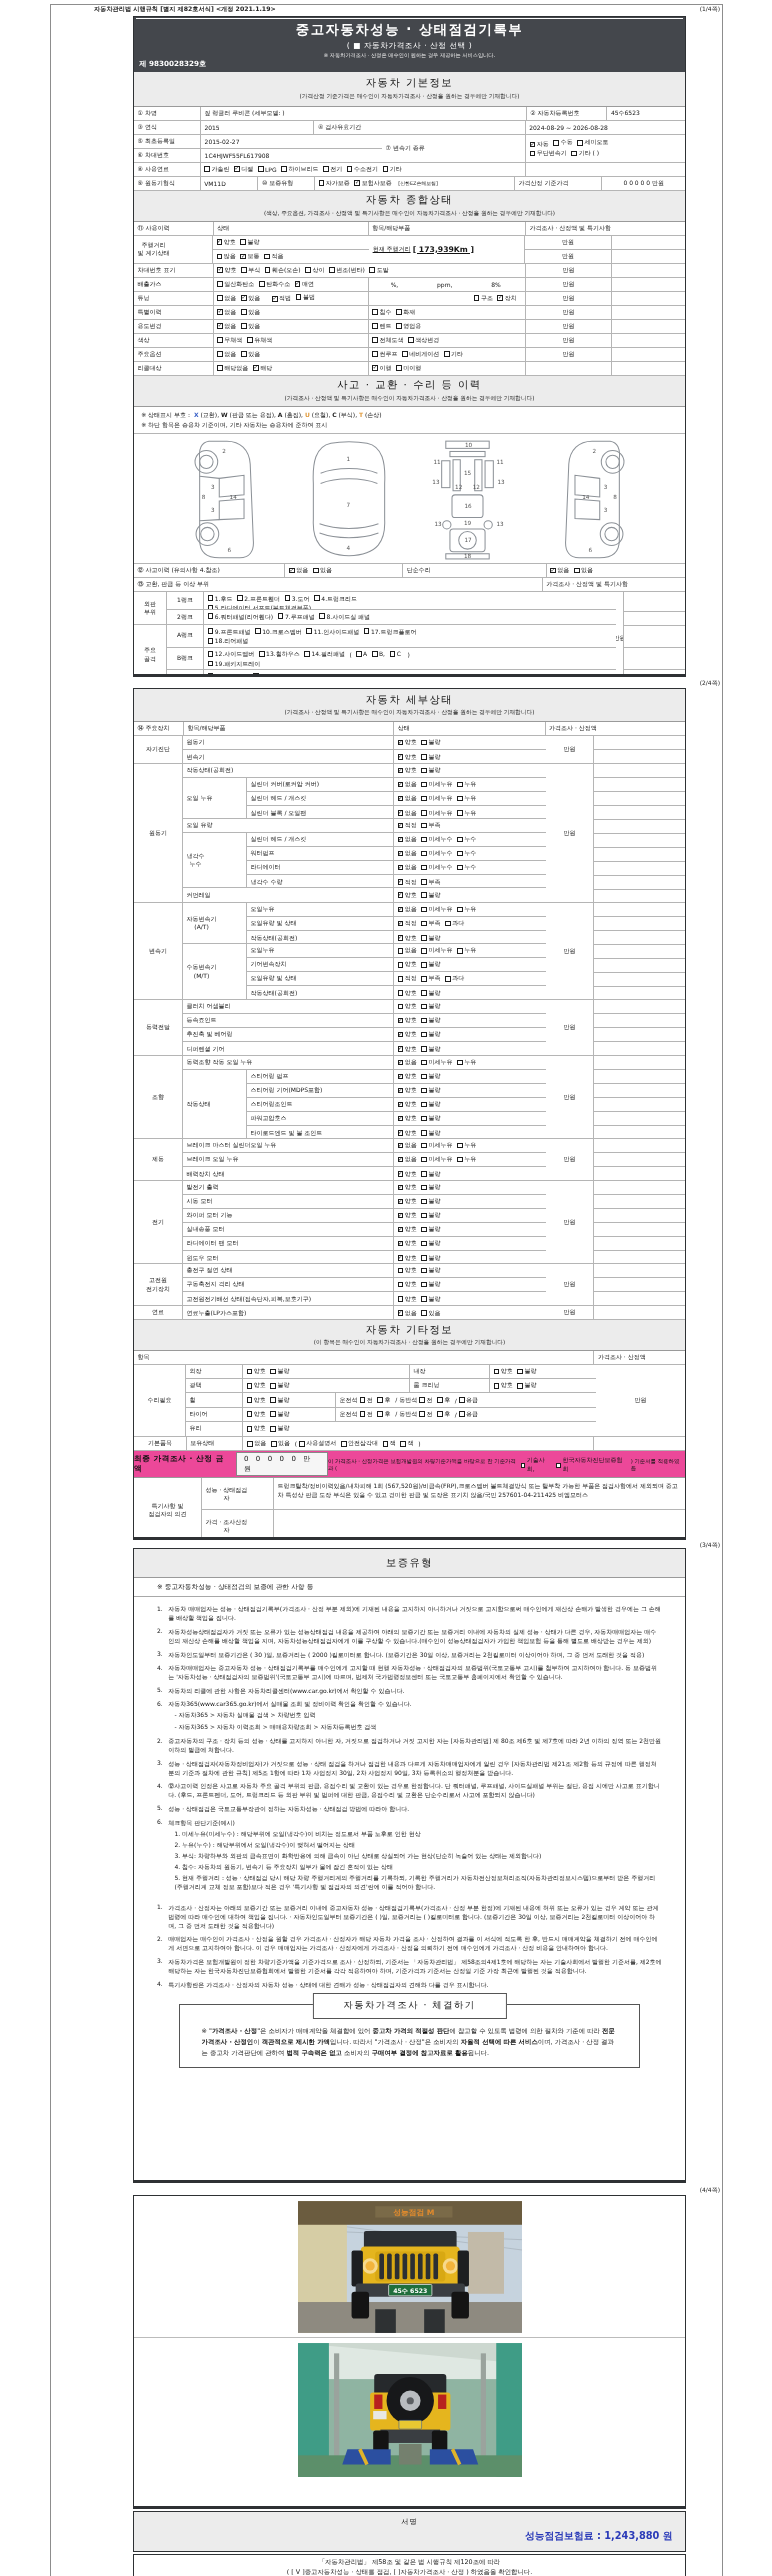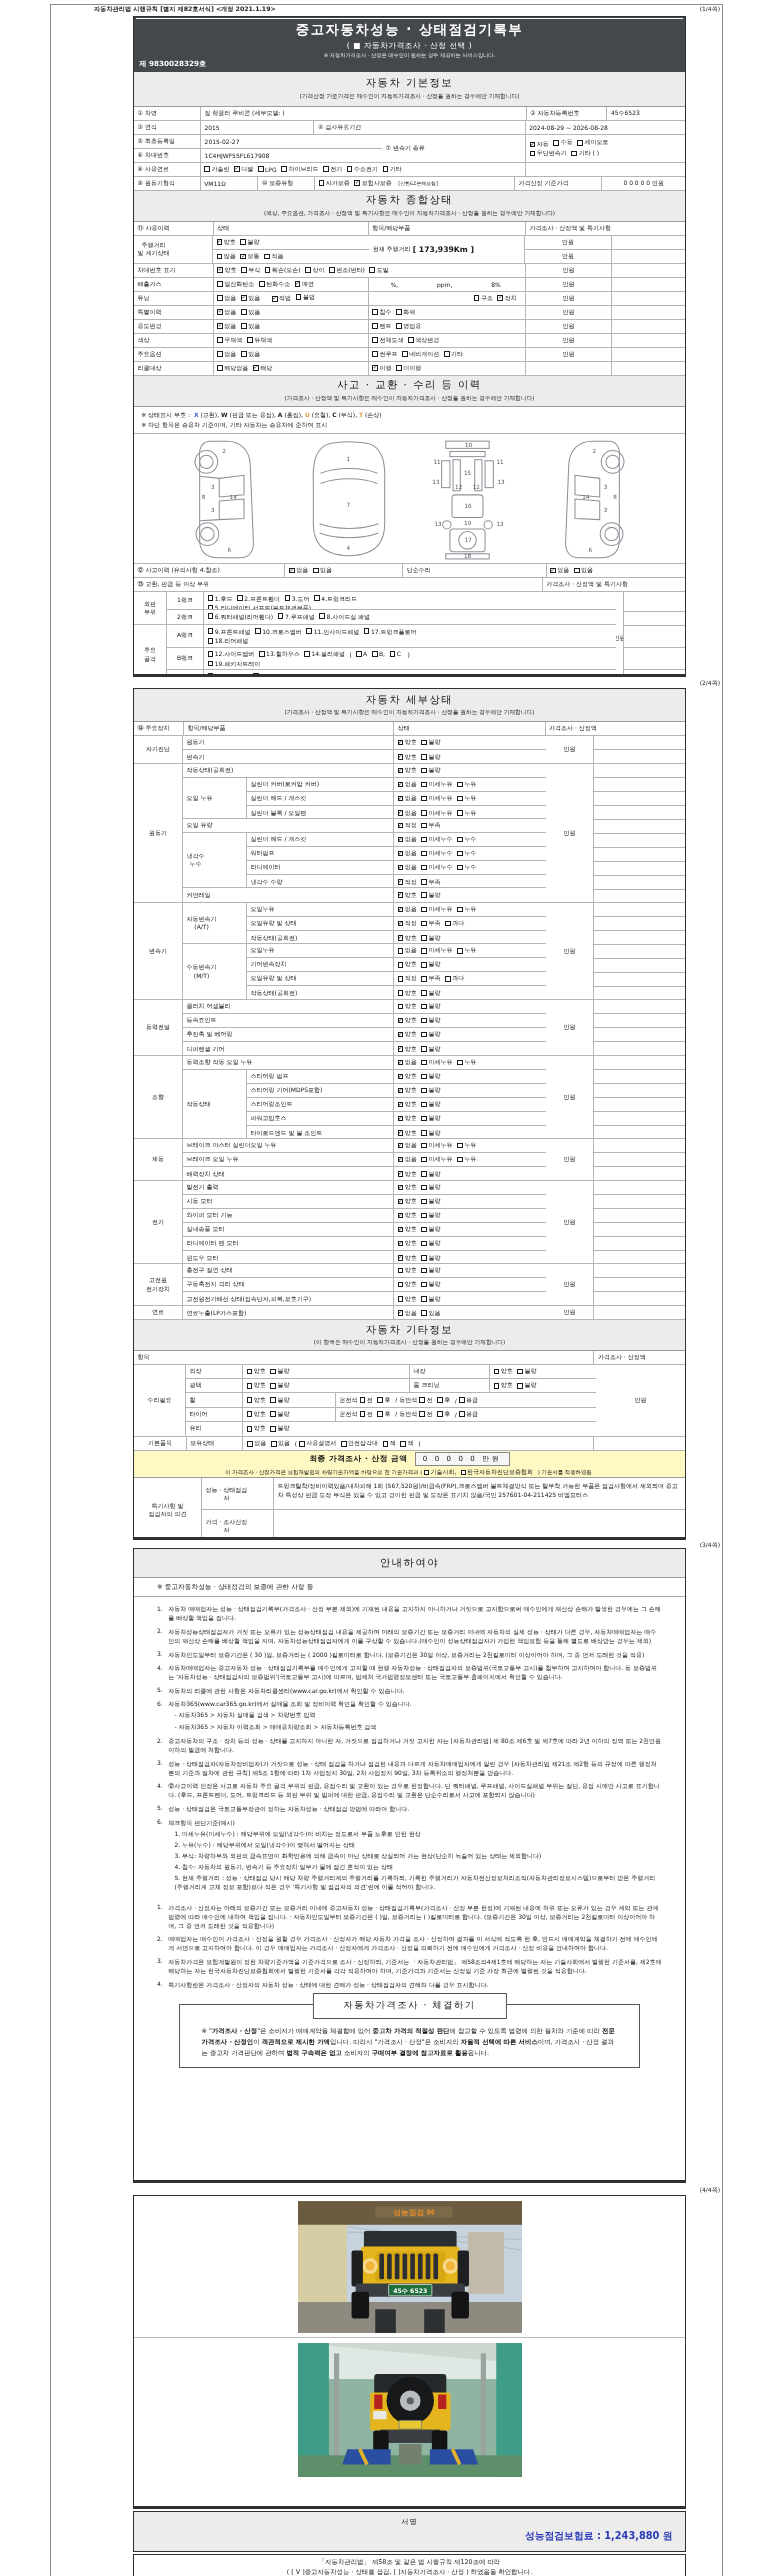--- a/index.html
+++ b/index.html
@@ -55,21 +55,21 @@
   .inner-box-para{font-size:6.4px;line-height:1.75;white-space:normal}
   
   .photo-cell{display:flex;justify-content:center;padding:4.6px 0}
   .photo-cell+.photo-cell{border-top:0.5px solid #bbb}
   
   #sign-box{background:#ececec;border:1px solid #2e3134;display:flex;flex-direction:column}
   .sign-label{text-align:center;font-size:7.2px;padding-top:5.2px;letter-spacing:1px}
   .sign-price{text-align:right;padding:3.1px 12.4px 0;font-size:9.8px;font-weight:bold}
   
   #footer-box{border:1px solid #2e3134;border-bottom:none;text-align:center;font-size:6.4px;line-height:1.6;padding-top:2.1px}
-  .gray-band{background:#fef9c3;border-bottom:0.5px solid #9a9a9a;display:flex;flex-direction:column;justify-content:center;align-items:center}
+  .gray-band{background:#ec4899;border-bottom:0.5px solid #9a9a9a;display:flex;align-items:center}
   .final-line{display:flex;align-items:center;gap:7.2px}
   .final-label{font-size:7.7px;font-weight:bold;letter-spacing:0.5px}
   .final-box{border:0.5px solid #888;background:#f6f6f6;padding:1px 7.2px;font-size:7px;letter-spacing:2.6px}
   .final-note{font-size:5.4px;margin-top:2.1px;display:flex;align-items:center}
   svg text{font-family:"DejaVu Sans",sans-serif}
 </style>
 </head>
 <body>
 
 <div id="page-frame"></div>
@@ -228,21 +228,21 @@
                 <span class="bx ck">✓</span>
                 <span class="cbl">보통</span>
               </span>
               <span class="cb">
                 <span class="bx"></span>
                 <span class="cbl">적음</span>
               </span>
             </div>
           </div>
         </div>
-        <div class="c " style="width: 158px;">
+        <div class="c " style="width: 158px; text-decoration: underline;">
           <span class="tok">현재 주행거리 </span>
           <span class="big-km">[ 173,939Km ]</span>
         </div>
         <div class="stack" style="width: 160px;">
           <div class="r" style="height: 14px;">
             <div class="c cen" style="width: 87px;">만원</div>
             <div class="c " style="width: 73px;"></div>
           </div>
           <div class="r" style="height: 14px;">
             <div class="c cen" style="width: 87px;">만원</div>
@@ -1794,21 +1794,21 @@
 자</div>
             <div class="c wrap" style="width: 411px; align-items: flex-start; padding-top: 2.6px;"></div>
           </div>
         </div>
       </div>
     </div>
 </div>
 
 <div class="box" style="top:1548px;height:635px">
   <div class="sec-head" style="height:29px">
-    <div class="sec-title">안내하여야</div>
+    <div class="sec-title">보증유형</div>
   </div>
   <div class="ntc-sect">※ 중고자동차성능 · 상태점검의 보증에 관한 사항 등</div>
   <div class="ntc-body" id="notice-list1">
       <div class="ni">
         <div class="nn">1.</div>
         <div style="flex: 1 1 0%;">
           <div class="nt">자동차 매매업자는 성능 · 상태점검기록부(가격조사 · 산정 부분 제외)에 기재된 내용을 고지하지 아니하거나 거짓으로 고지함으로써 매수인에게 재산상 손해가 발생한 경우에는 그 손해를 배상할 책임을 집니다.</div>
         </div>
       </div>
       <div class="ni">

